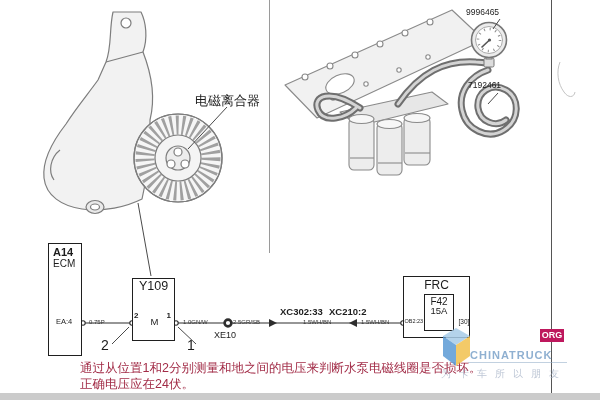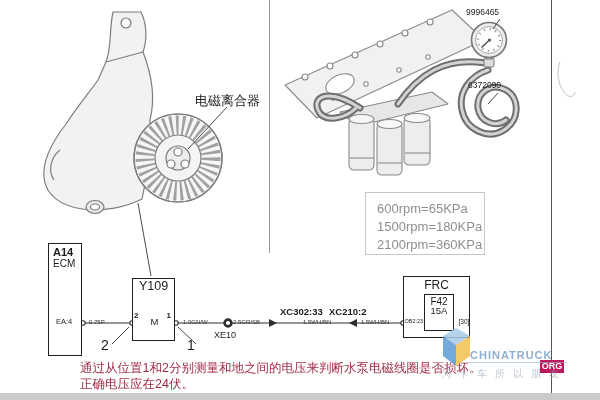--- a/index.html
+++ b/index.html
@@ -17,21 +17,21 @@
   .rpm-box {
     position:absolute; left:365px; top:192px; width:120px; height:63px;
     border:1px solid #c6c6c6; background:#fff; padding:7px 0 0 11px;
   }
   .rpm-box div { font-size:13px; line-height:18px; color:#8f8f8f; }
   .note { position:absolute; left:80px; color:#a22c47; font-size:12.5px; }
   .wm-cn { position:absolute; left:470px; top:330px; width:96px; font-size:17px;
            font-weight:bold; color:#cf3a30; letter-spacing:2px; }
   .wm-en { position:absolute; left:470px; top:349px; font-size:11px; font-weight:bold;
            color:#8fb0d1; letter-spacing:1px; }
-  .wm-org { position:absolute; left:540px; top:360px; width:24px; height:13px;
+  .wm-org { position:absolute; left:540px; top:329px; width:24px; height:13px;
             background:#be185d; color:#fff; font-size:9px; font-weight:bold;
             text-align:center; line-height:13px; }
   .wm-line { position:absolute; left:468px; top:362px; width:99px; height:1px;
              background:#9ab2cc; opacity:.6; }
   .wm-slogan { position:absolute; left:441px; top:367px; font-size:10px;
                color:#9aa8bf; letter-spacing:8px; opacity:.65; }
   .bottom-bar { position:absolute; left:0; top:393px; width:600px; height:7px;
                 background:#cbcbcb; }
 </style>
 </head>
@@ -161,27 +161,22 @@
       <line x1="112" y1="344" x2="129" y2="327"></line>
       <line x1="196" y1="344" x2="178" y2="327"></line>
     </g>
   </svg>
 
   <div class="divider" style="left:269px; top:0; height:253px;"></div>
   <div class="divider dark" style="left:551px; top:0; height:400px;"></div>
 
   <div class="lbl" style="left:195px; top:94px; font-size:13px;">电磁离合器</div>
   <div class="lbl" style="left:466px; top:8px; font-size:8.5px;">9996465</div>
-  <div class="lbl" style="left:468px; top:81px; font-size:8.5px;">6372090</div>
-
-  <div class="rpm-box">
-    <div>600rpm=65KPa</div>
-    <div>1500rpm=180KPa</div>
-    <div>2100rpm=360KPa</div>
-  </div>
+  <div class="lbl" style="left:468px; top:81px; font-size:8.5px;">7192461</div>
+
 
   <div class="box" style="left:48px; top:243px; width:34px; height:113px;"></div>
   <div class="lbl" style="left:53px; top:246px; font-size:11px; font-weight:600;">A14</div>
   <div class="lbl" style="left:53px; top:258px; font-size:10px;">ECM</div>
   <div class="lbl" style="left:56px; top:318px; font-size:7.5px;">EA:4</div>
 
   <div class="lbl tiny" style="left:89px; top:318.5px;">0.75P</div>
 
   <div class="box" style="left:132px; top:278px; width:43px; height:63px;"></div>
   <div class="lbl" style="left:132px; top:280px; width:43px; text-align:center; font-size:12.5px;">Y109</div>

